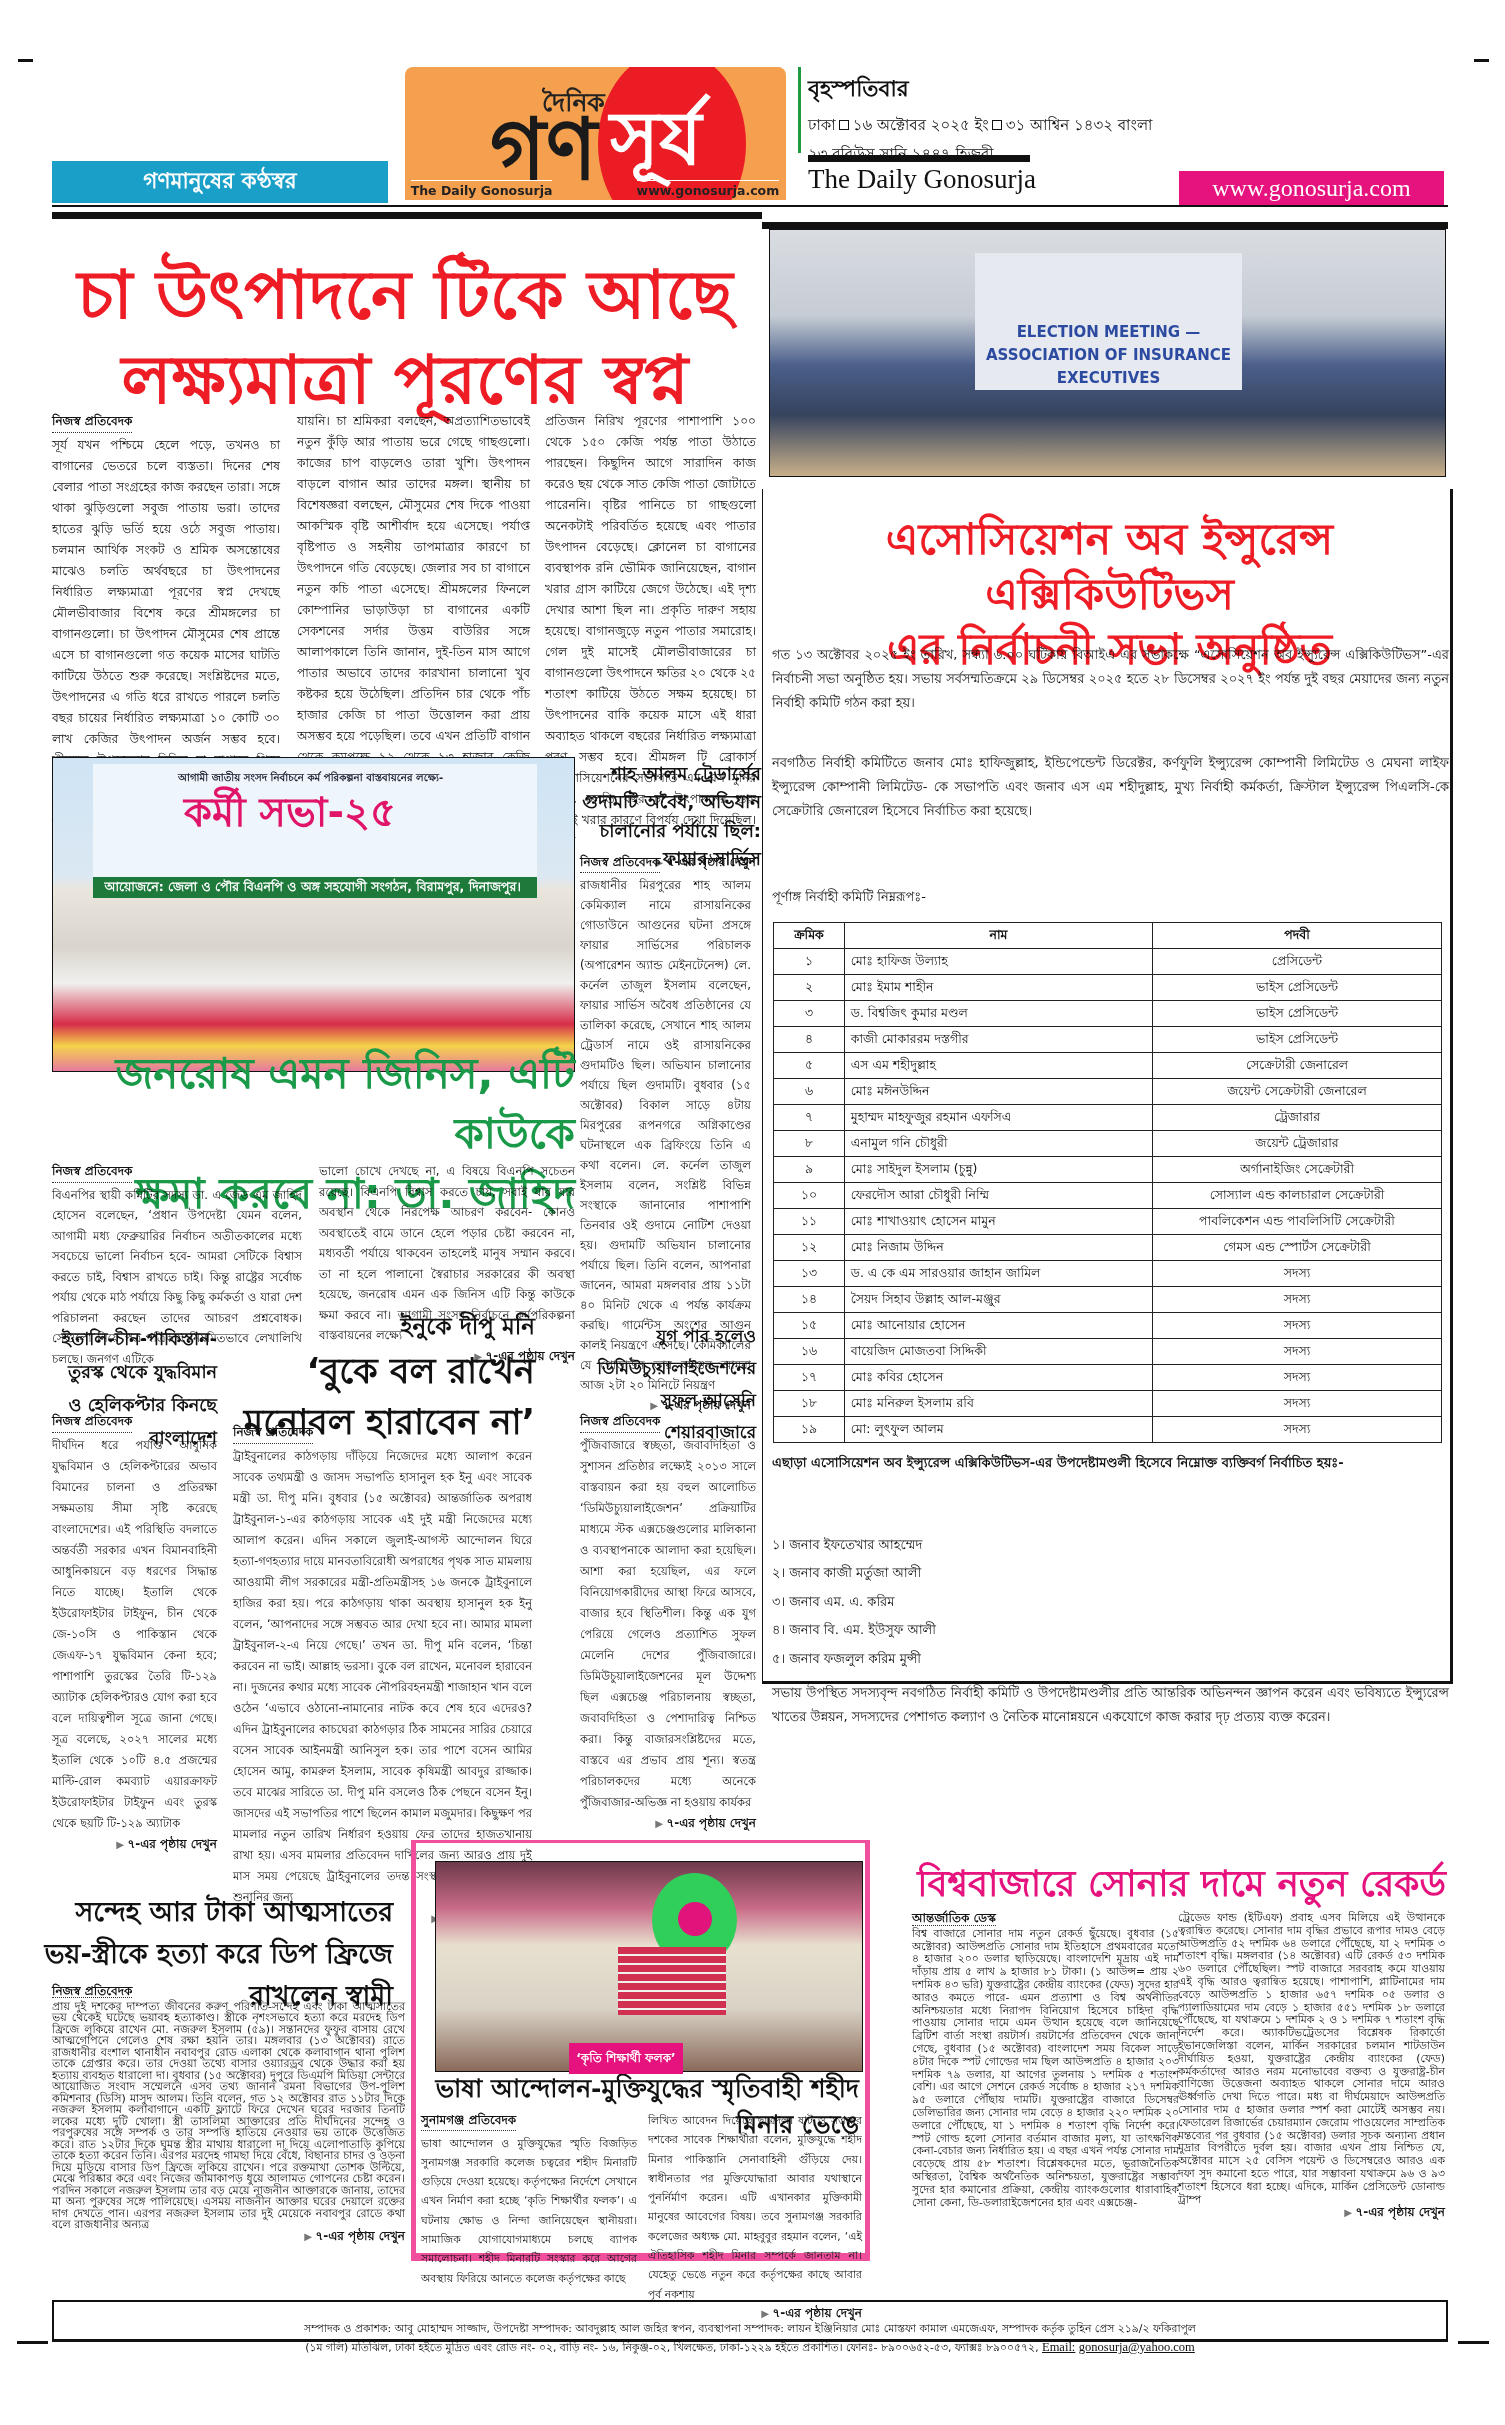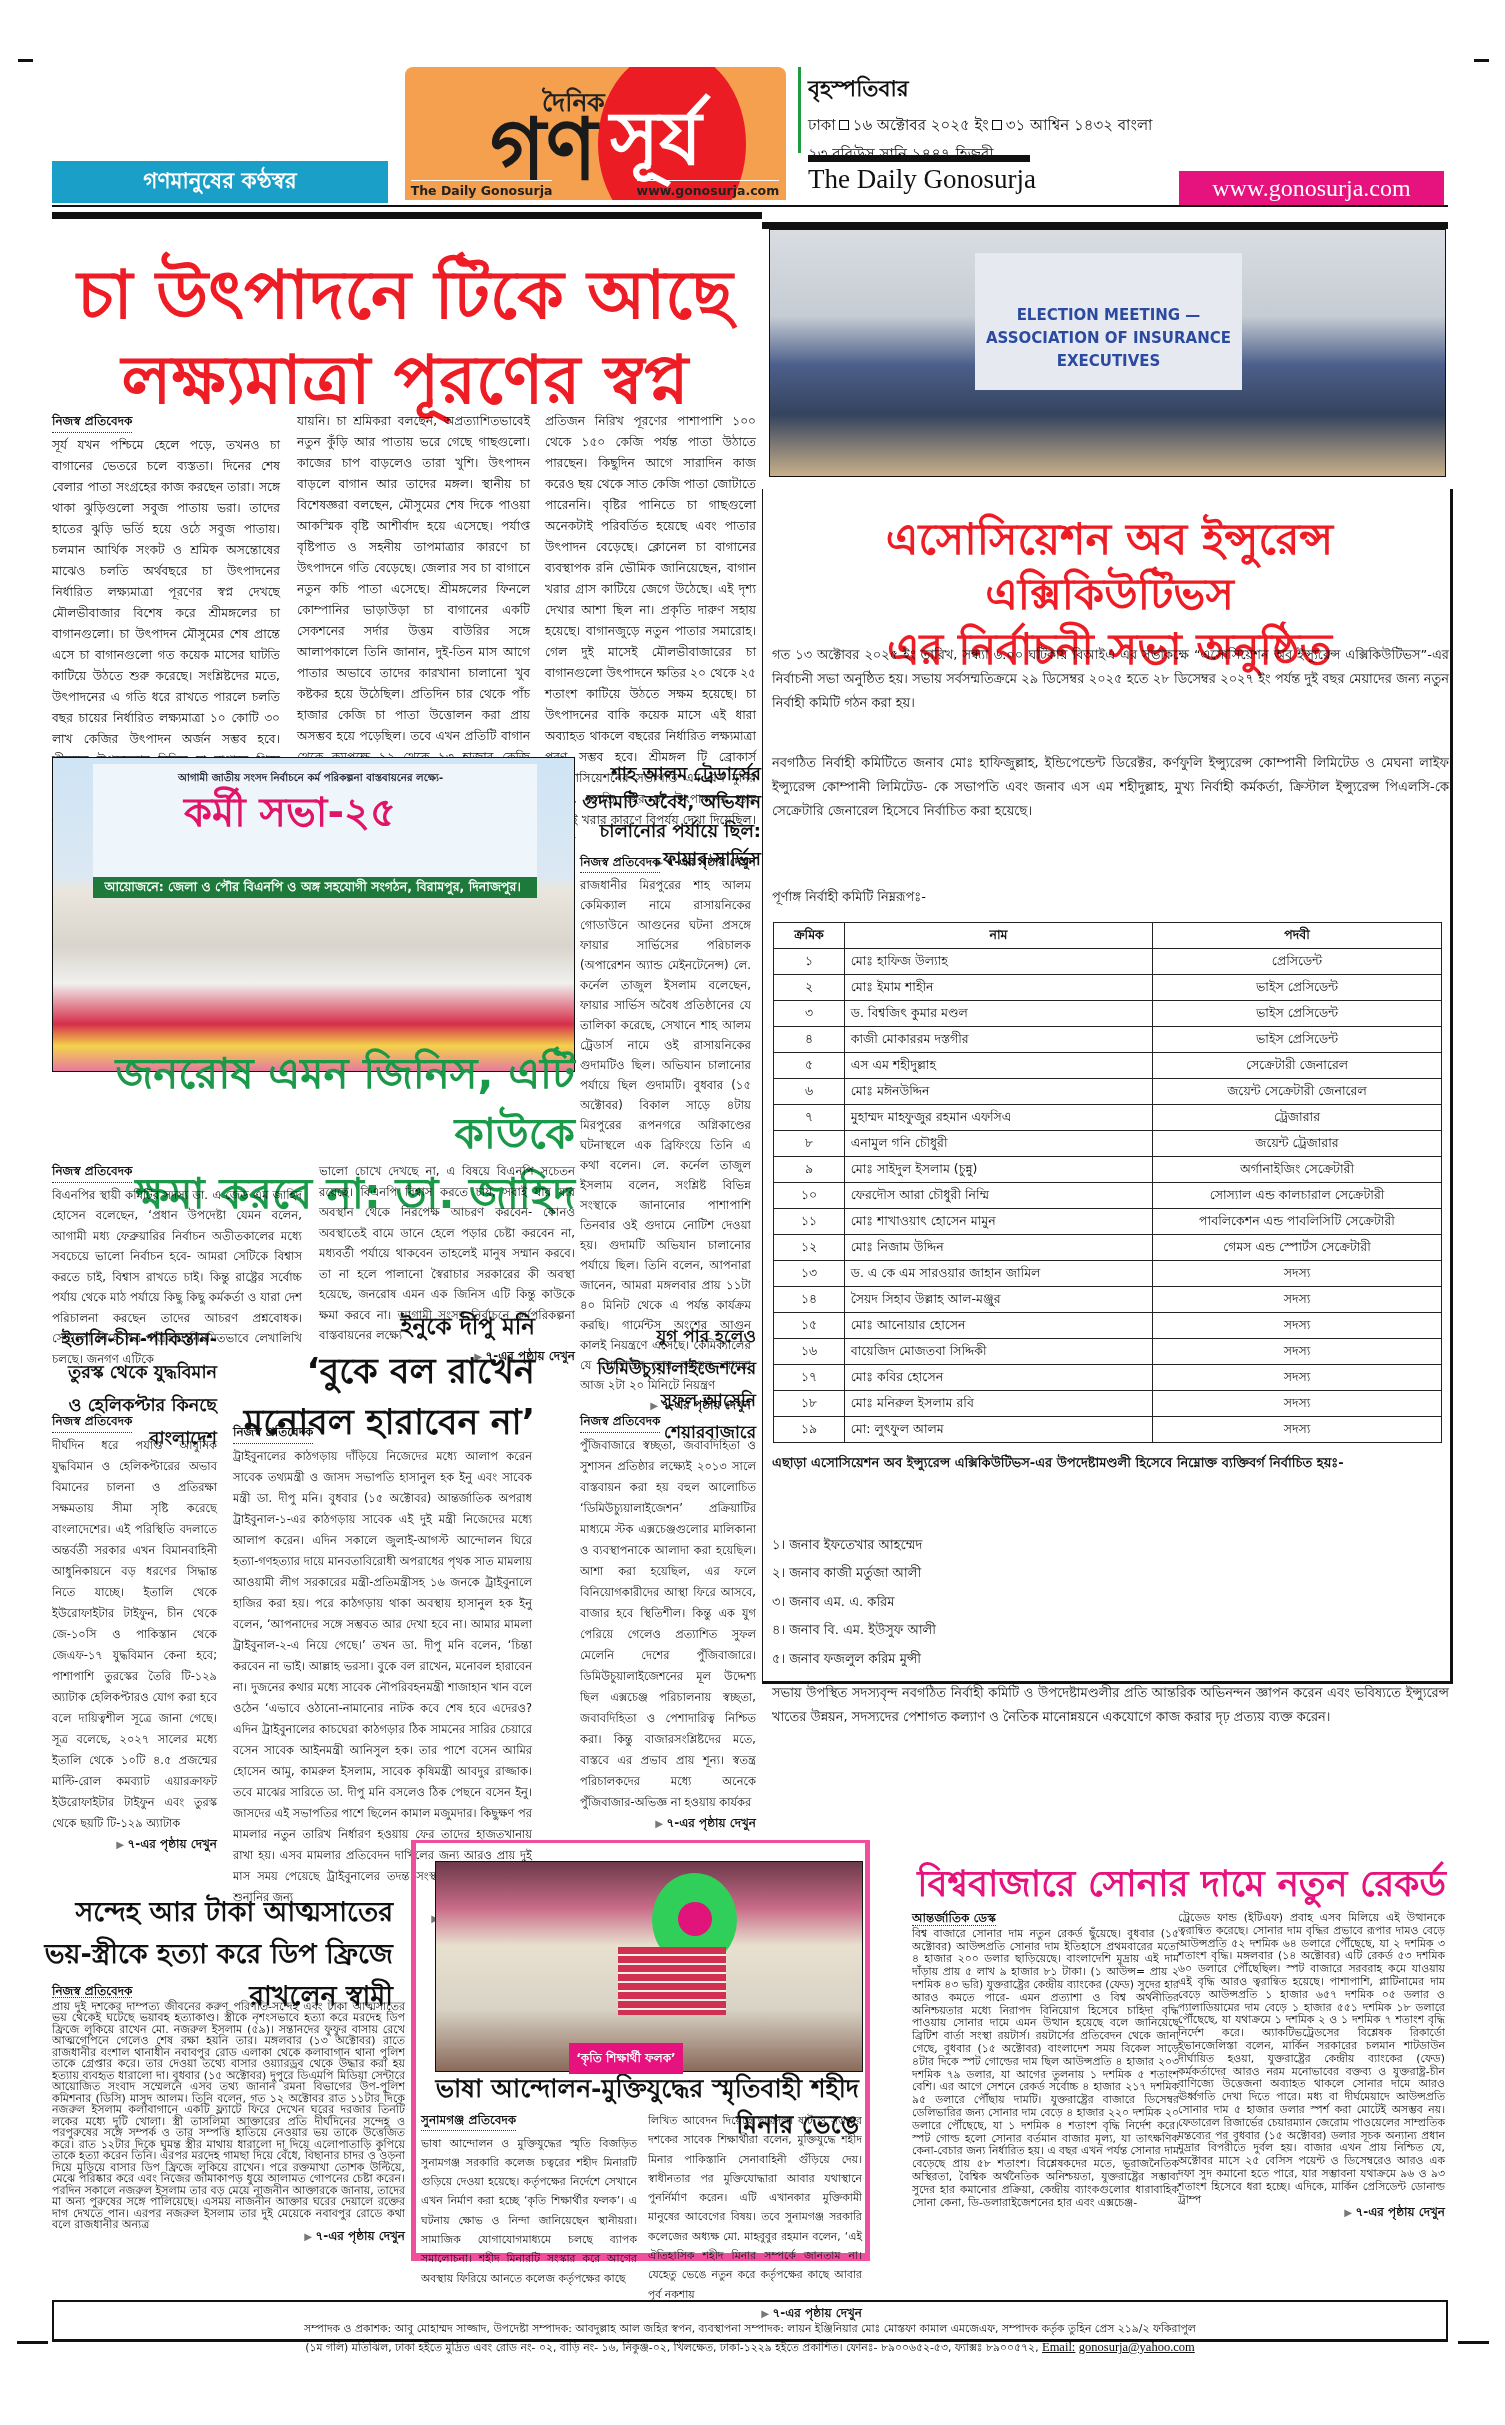--- a/index.html
+++ b/index.html
@@ -33,21 +33,21 @@
   .lead-h { left: 52px; top: 225px; width: 706px; text-align:center; color: #ee1c25; font-size: 67px; font-weight: bold; line-height: 85px; margin-top: 28px; }
 
   .byline { font-weight: bold; font-size: 12px; border-bottom: 1.7px dotted #333; display:inline-block; margin-bottom: 2.3px; }
   .col { position:absolute; font-size: 12.2px; line-height: 21px; text-align: justify; }
   .more { font-weight: bold; font-size: 12px; text-align: right; white-space: nowrap; }
   .more::before { content: "\25B6"; color: #777; margin-right: 3.4px; font-size: 10.2px; }
 
   
   .photo { position:absolute; border: 1.7px solid #111; overflow: hidden; }
   .photo-insurance { left: 769px; top: 229px; width: 677px; height: 248px; background: linear-gradient(180deg,#d9dde2 0%,#c6ccd4 35%,#4b5f8a 55%,#35435e 75%,#c8b08a 100%); }
-  .photo-insurance .banner { position:absolute; left: 205px; top: 23px; width: 267px; height: 137px; background:#e6eaf0; text-align:center; color:#2c4aa0; font-weight:bold; font-size: 15px; padding-top: 51px; line-height: 23px; }
+  .photo-insurance .banner { position:absolute; left: 205px; top: 23px; width: 267px; height: 137px; background:#e6eaf0; text-align:center; color:#2c4aa0; font-weight:bold; font-size: 15px; padding-top: 68px; line-height: 23px; }
   .photo-rally { left: 52px; top: 757px; width: 523px; height: 315px; background: linear-gradient(180deg,#cfe4f5 0%,#dbe8f2 38%,#eae6de 42%,#d9d4cc 60%,#f0f0ee 72%,#d62e4a 85%,#f4d24a 92%,#e77aa0 100%); }
   .photo-rally .banner { position:absolute; left: 40px; top: 5.7px; width: 444px; height: 114px; background:#eef6fb; }
   .photo-rally .bt { position:absolute; left: 131px; top: 23px; font-size: 40px; font-weight:bold; color:#e0156a; }
   .photo-rally .strip { position:absolute; left: 40px; top: 119px; width: 444px; height: 20.5px; background:#1d7a3a; color:#fff; font-size: 12.5px; font-weight:bold; padding-left: 11.4px; line-height:20.5px; }
   .photo-minar { left: 435px; top: 1861px; width: 428px; height: 211px; background: linear-gradient(180deg,#6c3a4a 0%,#c96b88 22%,#e8e0cf 40%,#d9d3c6 70%,#8a6a5a 100%); }
   .minar-ball { position:absolute; left: 216px; top: 11.4px; width: 85px; height: 94px; border-radius:50%; background:#2fcf5a; }
   .minar-dot { position:absolute; left: 242px; top: 40px; width: 34px; height: 34px; border-radius:50%; background:#e0147a; }
   .minar-base { position:absolute; left: 182px; top: 85px; width: 108px; height: 68px; background: repeating-linear-gradient(180deg,#d13050 0 6.8px,#f2f0ec 6.8px 9px); }
 
   .sec-h { position:absolute; font-weight: bold; text-align:right; }

